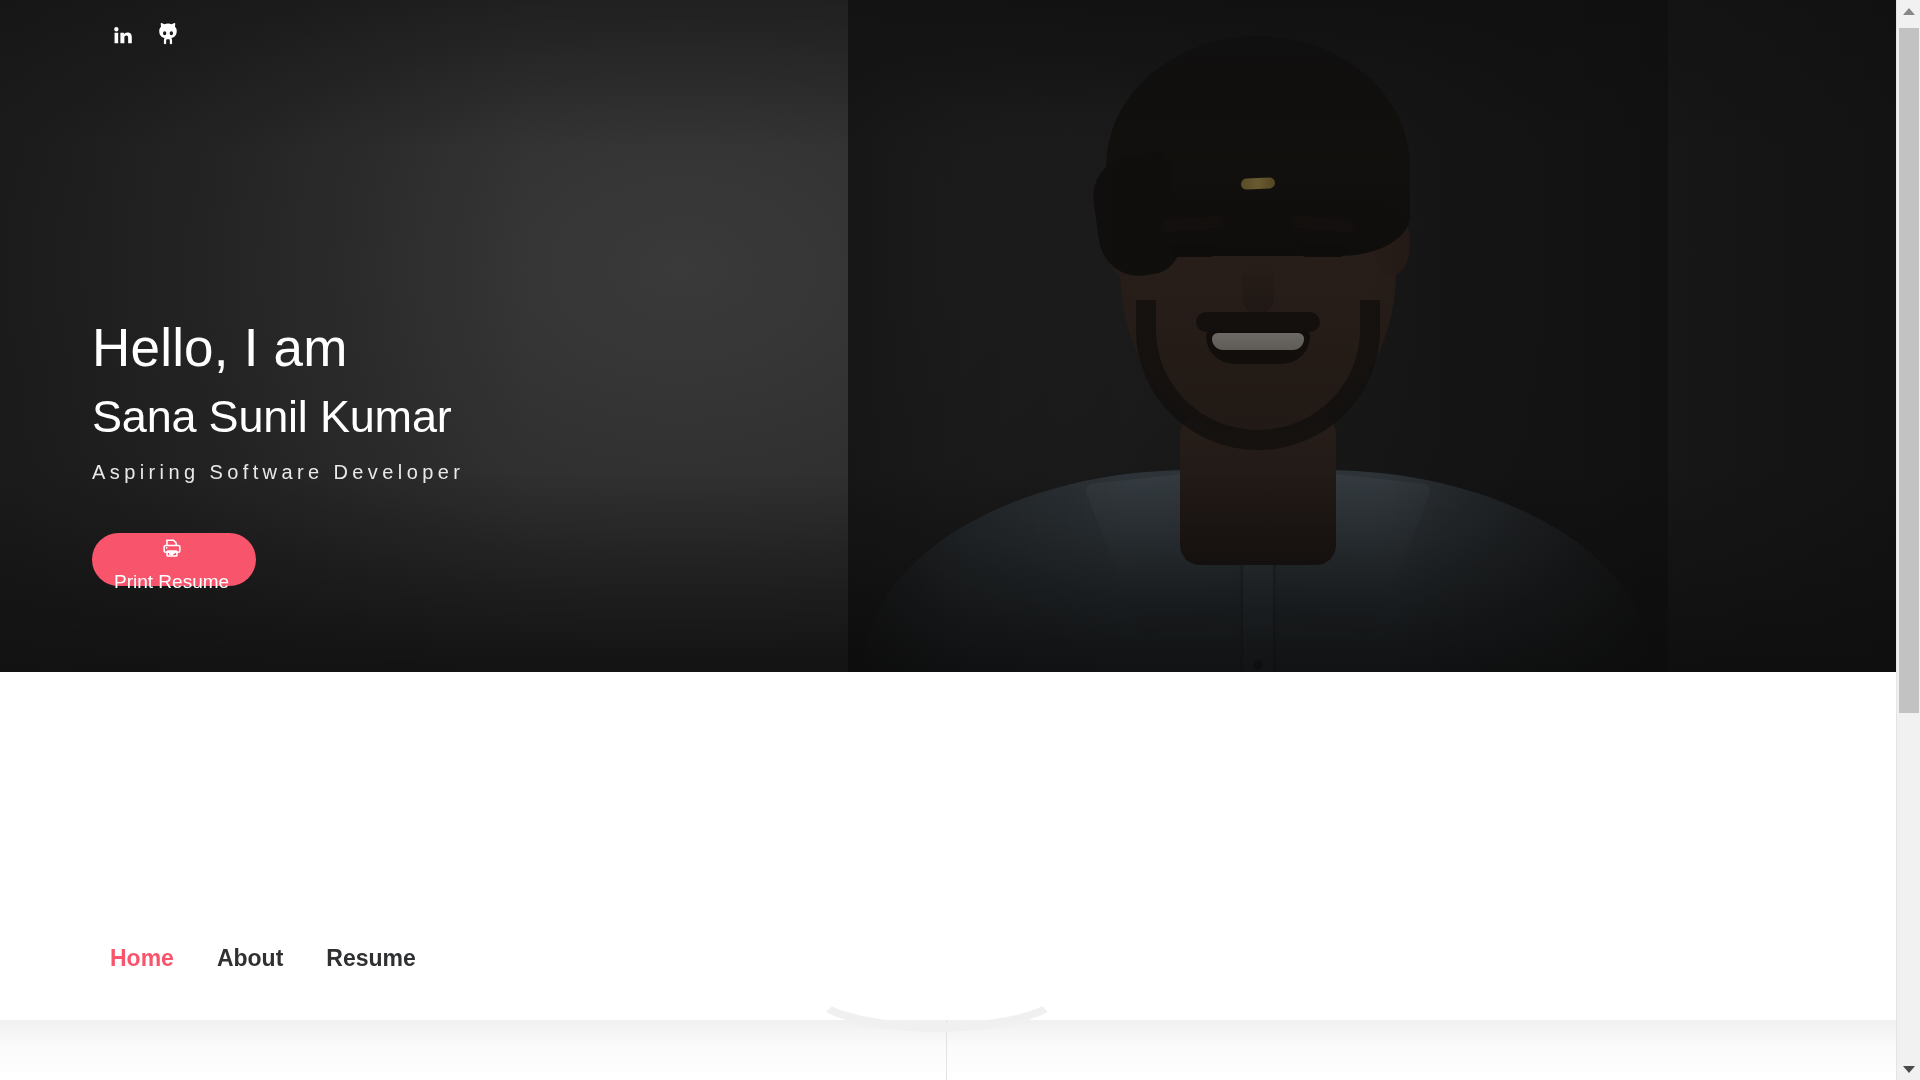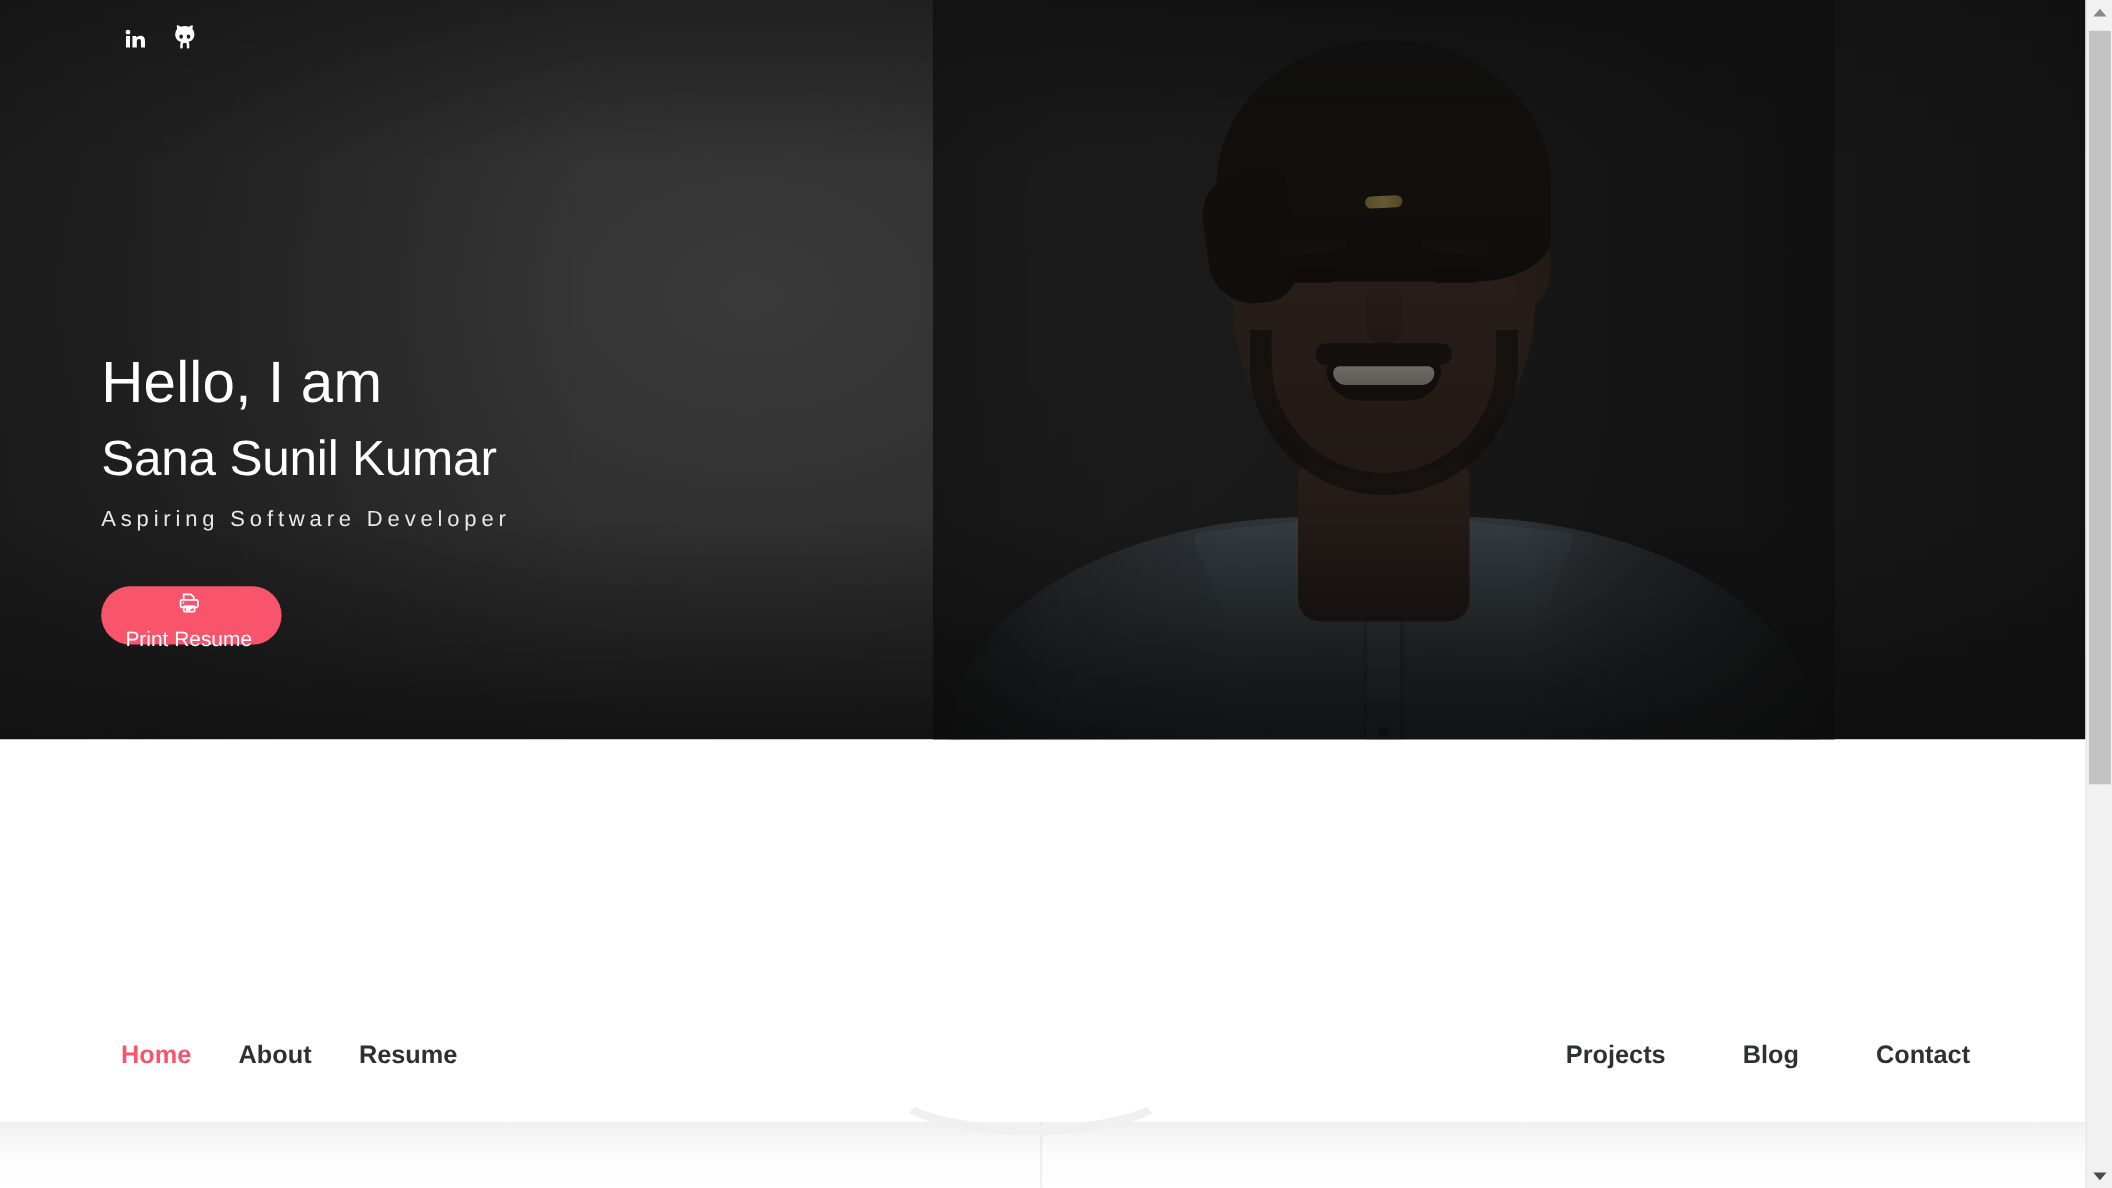--- a/index.html
+++ b/index.html
@@ -350,25 +350,20 @@
       <div class="nav-group nav-left">
         <a class="nav-link active" href="#">Home</a>
         <a class="nav-link" href="#">About</a>
         <a class="nav-link" href="#">Resume</a>
       </div>
 
       <div class="nav-logo">
         <div class="arc"></div>
       </div>
 
-      <div class="nav-group nav-right">
-        <a class="nav-link" href="#">Projects</a>
-        <a class="nav-link" href="#">Blog</a>
-        <a class="nav-link" href="#">Contact</a>
-      </div>
     </nav>
 
     <div class="section-below"></div>
     <div class="section-divider"></div>
 
   </div>
 
   <div class="scrollbar">
     <div class="sb-arrow up">
         <i></i>

